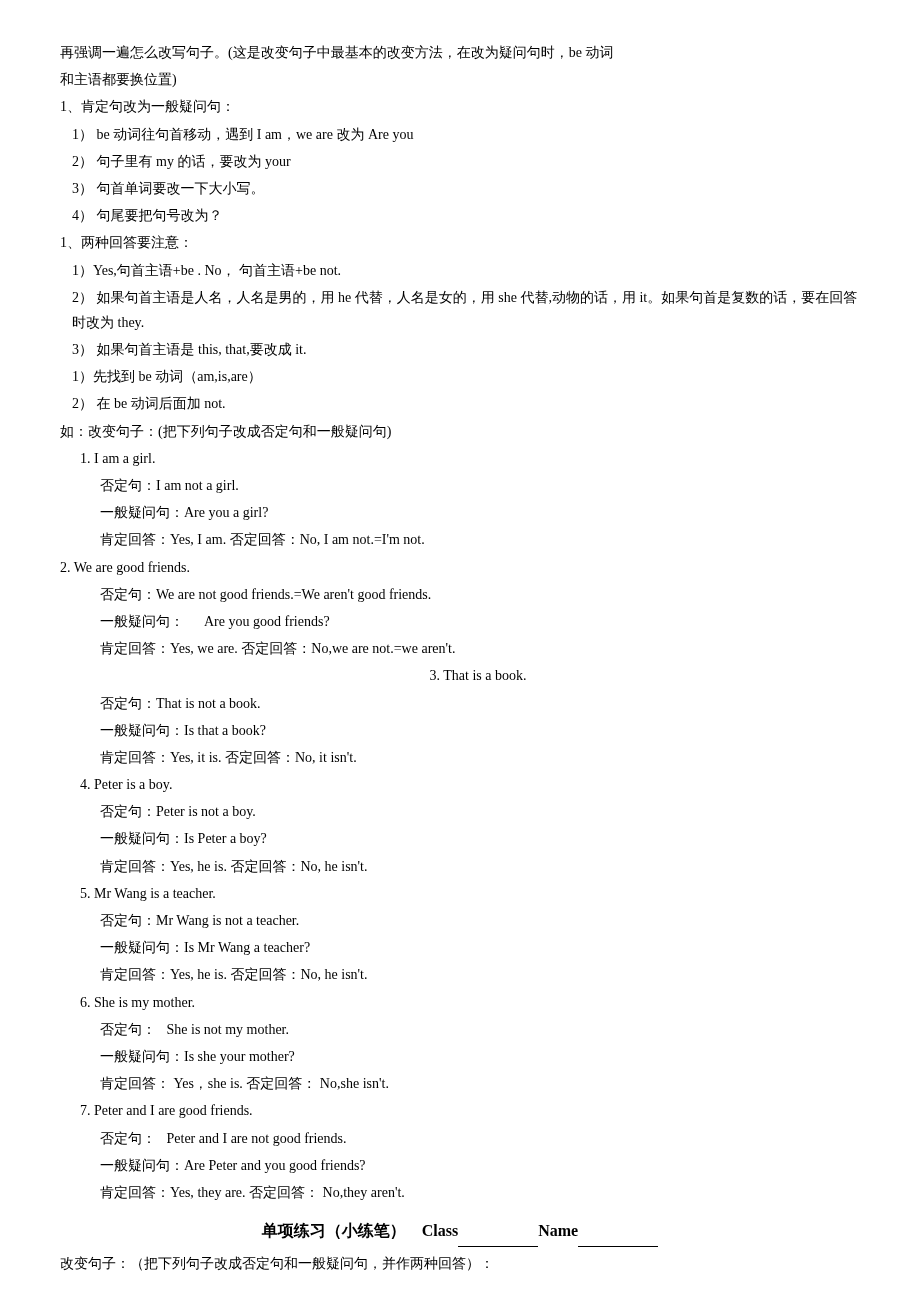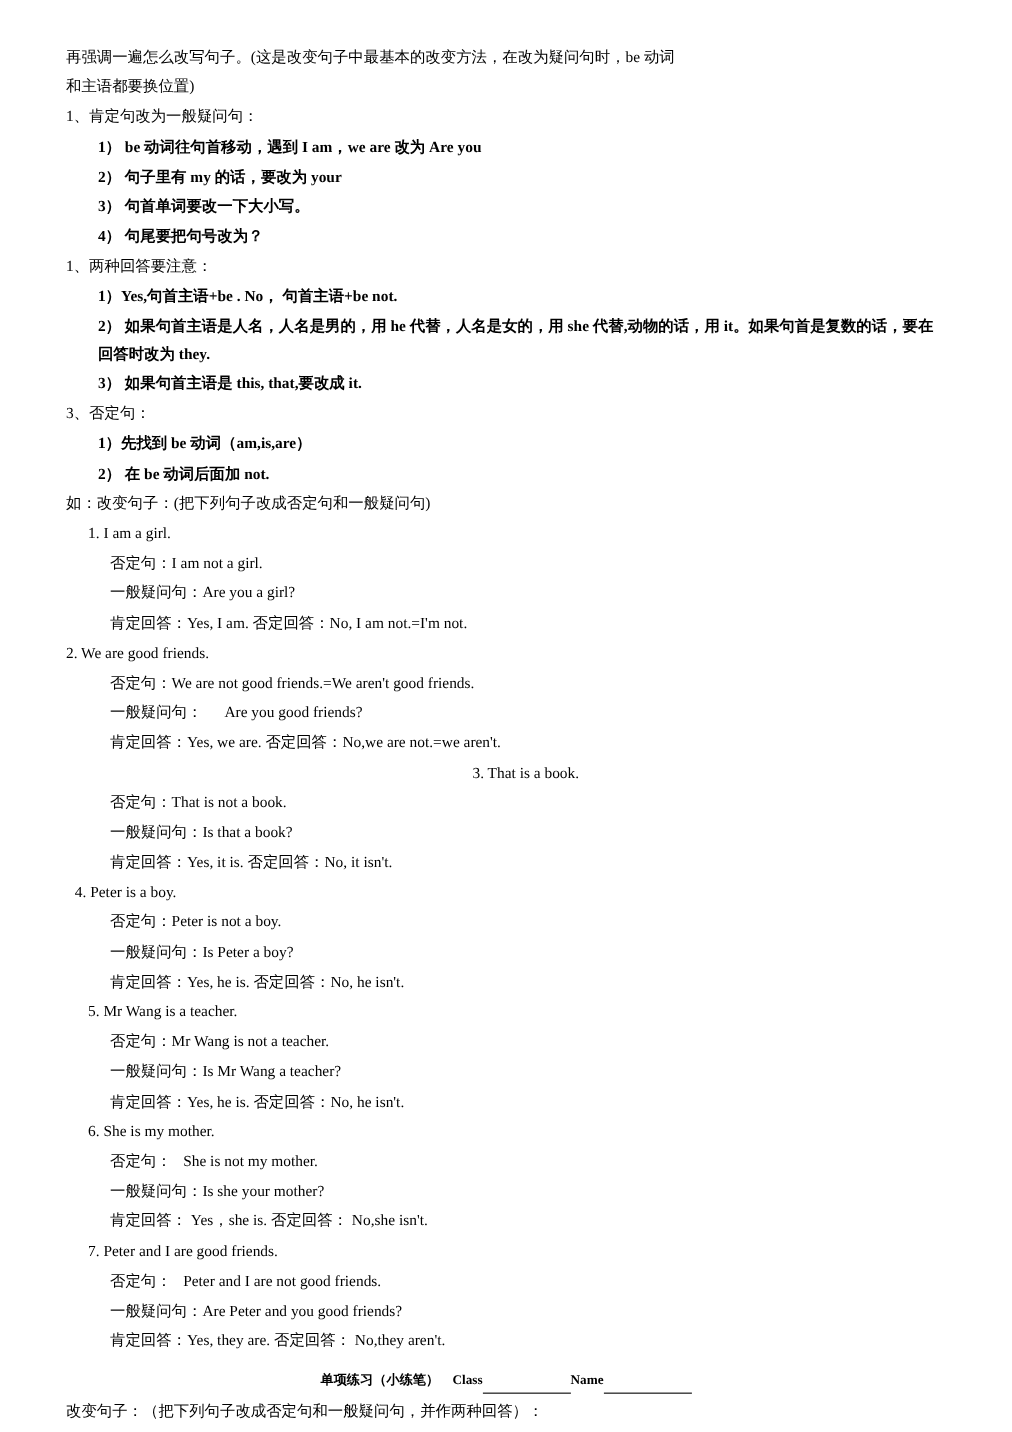--- a/index.html
+++ b/index.html
@@ -20,29 +20,28 @@
     .content {
       max-width: 800px;
     }
     p {
       margin-bottom: 2px;
     }
     .red {
       color: #000000;
     }
     .indent1 {
-      margin-left: 29px;
-      font-weight: bold;
+      margin-left: 12px;
     }
     .sub-item {
       margin-left: 40px;
     }
     .center-title {
       text-align: center;
-      font-size: 12px;
+      font-size: 16px;
       font-weight: bold;
       margin-top: 10px;
       margin-bottom: 4px;
     }
     .underline {
       display: inline-block;
       border-bottom: 1px solid #000;
       min-width: 80px;
     }
   </style>
@@ -58,41 +57,40 @@
   <p class="indent1">1） be 动词往句首移动，遇到 I am，we are 改为 Are you</p>
   <p class="indent1">2） 句子里有 my 的话，要改为 your</p>
   <p class="indent1">3） 句首单词要改一下大小写。</p>
   <p class="indent1">4） 句尾要把句号改为？</p>
 
   <p>1、两种回答要注意：</p>
   <p class="indent1">1）Yes,句首主语+be . No，   句首主语+be not.</p>
   <p class="indent1">2） 如果句首主语是人名，人名是男的，用 he 代替，人名是女的，用 she 代替,动物的话，用 it。如果句首是复数的话，要在回答时改为 they.</p>
   <p class="indent1">3） 如果句首主语是 this, <span class="red">that</span>,要改成 it.</p>
 
-  <p>3、否定句：</p>
   <p class="indent1">1）先找到 be 动词（am,is,are）</p>
   <p class="indent1">2） 在 be 动词后面加 not.</p>
   <p>如：改变句子：(把下列句子改成否定句和一般疑问句)</p>
 
   <p style="margin-left:20px;"><span>1.</span><span>     I am a girl.</span></p>
   <p class="sub-item">否定句：I am <span class="red">not</span> a girl.</p>
   <p class="sub-item">一般疑问句：<span class="red">Are you</span> a girl?</p>
   <p class="sub-item">肯定回答：Yes, I am.   否定回答：No, I am not.=I'm not.</p>
 
   <p style=""><span>2.</span><span>     We are good friends.</span></p>
   <p class="sub-item">否定句：We are <span class="red">not</span> good friends.=We <span class="red">aren't</span> good friends.</p>
   <p class="sub-item">一般疑问句：<span style="margin-right:20px;"></span><span class="red">Are you</span> good friends?</p>
   <p class="sub-item">肯定回答：Yes, we are.   否定回答：No,we are not.=we aren't.</p>
 
   <p style="margin-left:36px;text-align:center;"><span>3.</span><span>     That is a book.</span></p>
   <p class="sub-item">否定句：That <span class="red">is not</span> a book.</p>
   <p class="sub-item">一般疑问句：<span class="red">Is that</span> a book?</p>
   <p class="sub-item">肯定回答：Yes, it is.   否定回答：No, it isn't.</p>
 
-  <p style="margin-left:8px;"><span>4.</span><span>   Peter is a boy.</span></p>
+  <p style="margin-left:20px;"><span>4.</span><span>   Peter is a boy.</span></p>
   <p class="sub-item">否定句：Peter is <span class="red">not</span> a boy.</p>
   <p class="sub-item">一般疑问句：<span class="red">Is Peter</span> a boy?</p>
   <p class="sub-item">肯定回答：Yes, he is.        否定回答：No, he isn't.</p>
 
   <p style="margin-left:20px;"><span>5.</span><span>   Mr Wang is a teacher.</span></p>
   <p class="sub-item">否定句：Mr Wang is <span class="red">not</span> a teacher.</p>
   <p class="sub-item">一般疑问句：<span class="red">Is Mr Wang</span> a teacher?</p>
   <p class="sub-item">肯定回答：Yes, he is.   否定回答：No, he isn't.</p>
 
   <p style="margin-left:20px;"><span>6.</span><span>   She is my mother.</span></p>

